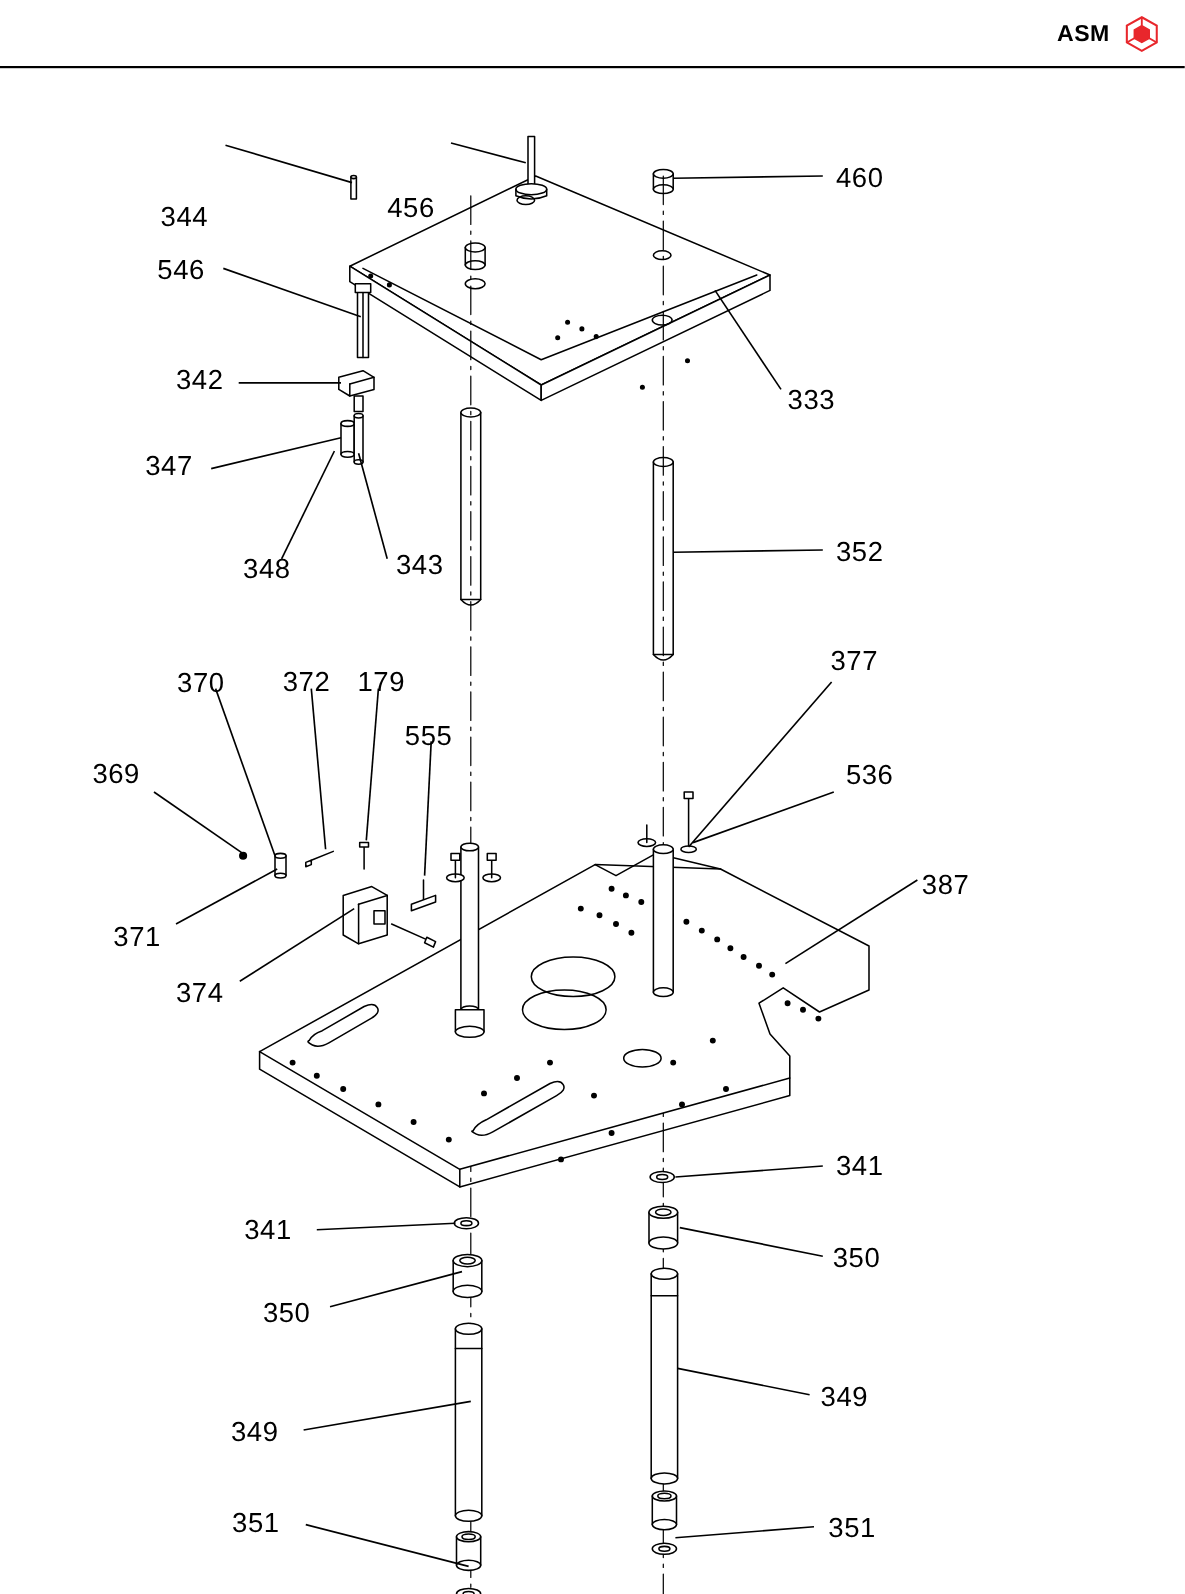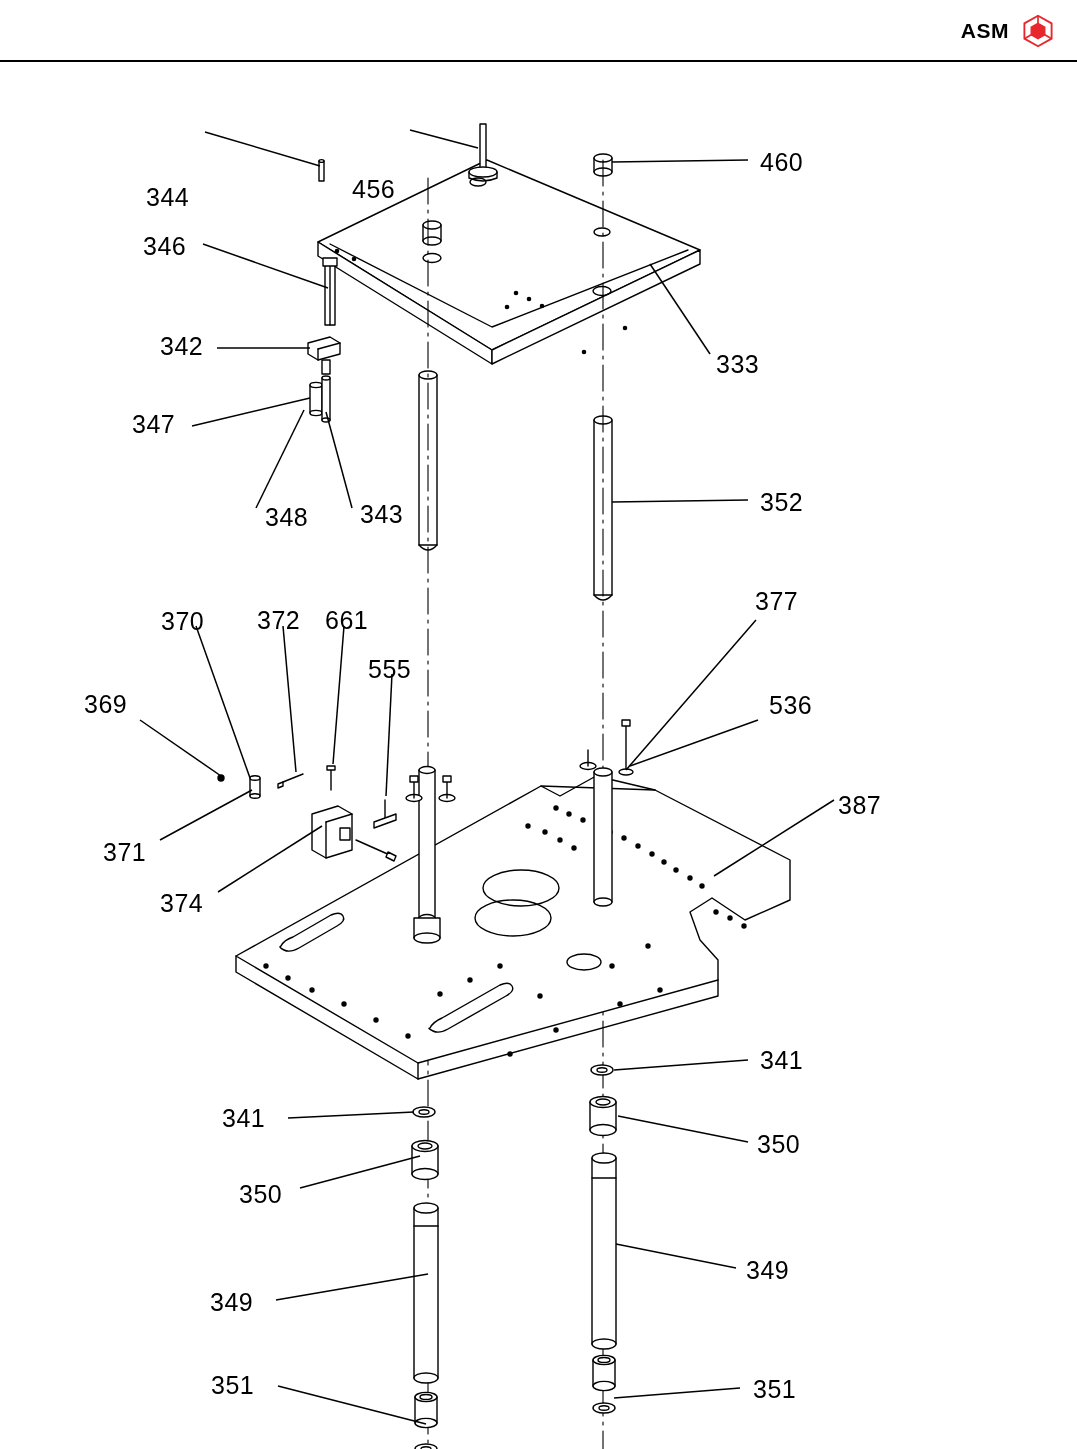--- a/index.html
+++ b/index.html
@@ -373,30 +373,30 @@
         <path d="M736,1208 L616,1184"></path>
         <path d="M276,1240 L428,1214"></path>
         <path d="M278,1326 L426,1364"></path>
         <path d="M740,1328 L614,1338"></path>
       </g>
     </svg>
 
     <span class="callout" style="left:146px; top:123px;">344</span>
     <span class="callout" style="left:352px; top:115px;">456</span>
     <span class="callout" style="left:760px; top:88px;">460</span>
-    <span class="callout" style="left:143px; top:172px;">346</span>
+    <span class="callout" style="left:143px; top:172px;">546</span>
     <span class="callout" style="left:716px; top:290px;">333</span>
     <span class="callout" style="left:160px; top:272px;">342</span>
     <span class="callout" style="left:132px; top:350px;">347</span>
-    <span class="callout" style="left:221px; top:443px;margin-left:44px;">348</span>
+    <span class="callout" style="left:221px; top:443px;">348</span>
     <span class="callout" style="left:360px; top:440px;">343</span>
     <span class="callout" style="left:760px; top:428px;">352</span>
     <span class="callout" style="left:161px; top:547px;">370</span>
     <span class="callout" style="left:257px; top:546px;">372</span>
-    <span class="callout" style="left:325px; top:546px;">661</span>
+    <span class="callout" style="left:325px; top:546px;">179</span>
     <span class="callout" style="left:368px; top:595px;">555</span>
     <span class="callout" style="left:755px; top:527px;">377</span>
     <span class="callout" style="left:84px;  top:630px;">369</span>
     <span class="callout" style="left:769px; top:631px;">536</span>
     <span class="callout" style="left:838px; top:719px;margin-top:12px;">387</span>
     <span class="callout" style="left:103px; top:778px;">371</span>
     <span class="callout" style="left:160px; top:829px;">374</span>
     <span class="callout" style="left:760px; top:986px;">341</span>
     <span class="callout" style="left:757px; top:1070px;">350</span>
     <span class="callout" style="left:222px; top:1044px;">341</span>

